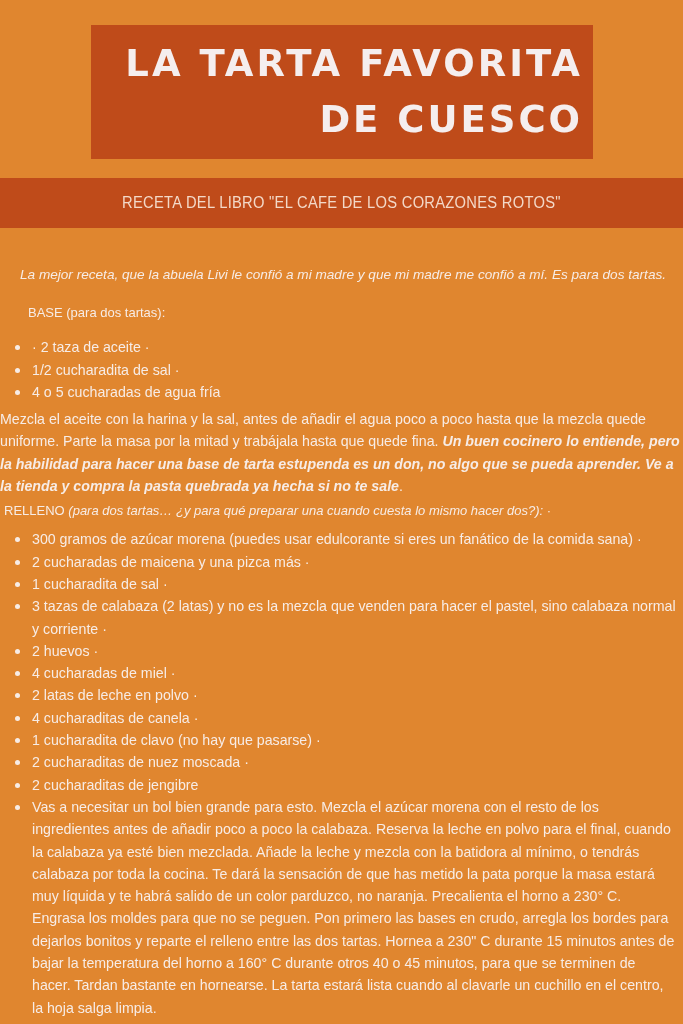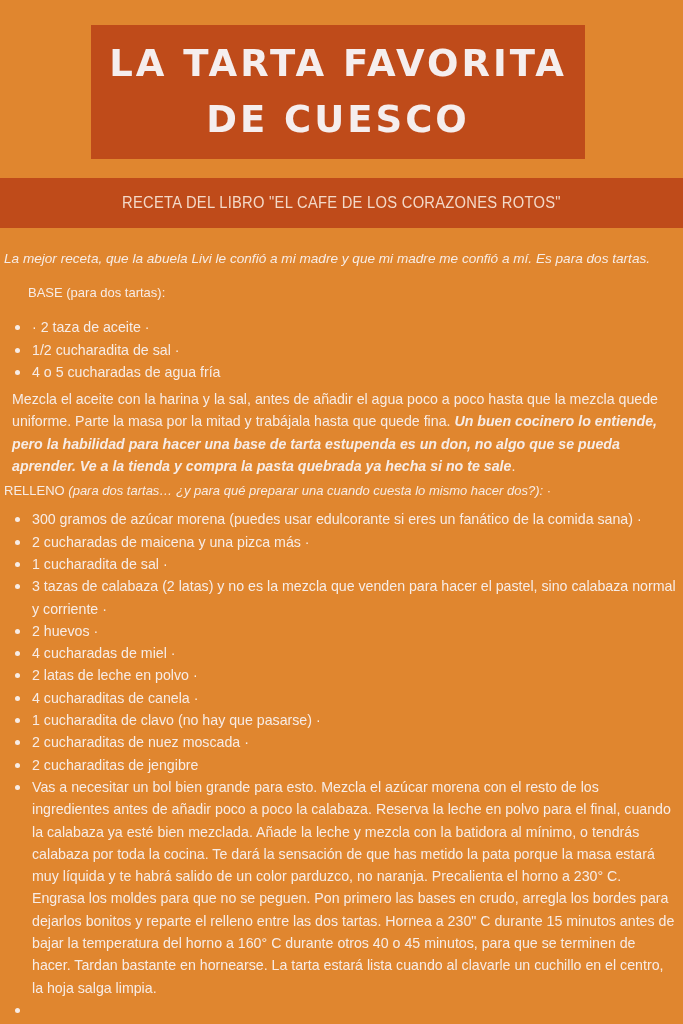--- a/index.html
+++ b/index.html
@@ -7,21 +7,22 @@
     width: 683px; height: 1024px; overflow: hidden;
     background: #e0862f;
     font-family: "Liberation Sans Narrow", "Liberation Sans", sans-serif;
     color: #f7ece6;
     position: relative;
   }
   .title-box {
     position: absolute; left: 91px; top: 25px; width: 494px; height: 134px;
     background: #bf4b1a;
     display: flex; align-items: center; justify-content: center;
-    text-align: center;
+    text-align: right;
+    padding-left: 8px;
   }
   .title-text {
     font-family: "DejaVu Sans", sans-serif;
     font-weight: bold;
     font-size: 37px;
     line-height: 56px;
     letter-spacing: 3px;
     color: #f5eeee;
     text-transform: uppercase;
     margin: 0;
@@ -33,29 +34,29 @@
     display: flex; align-items: center; justify-content: center;
   }
   .band-text {
     font-size: 16px; letter-spacing: 0.3px; color: #f3d9c8;
     transform: scaleX(0.92);
   }
   .content {
     position: absolute; left: 0; top: 248px; width: 683px;
     font-size: 14.2px; line-height: 22.3px;
   }
-  .intro { font-style: italic; padding-left: 4px; margin: 0; white-space: nowrap; font-size: 13.6px; }
+  .intro { font-style: italic; padding-left: 4px; margin: 16px; white-space: nowrap; font-size: 13.6px; }
   .heading { font-size: 13px; line-height: 22px; margin: 12px; padding-left: 16px; }
   ul { margin: 5px; padding-left: 27px; list-style: none; }
   li { position: relative; }
   li::before {
     content: ""; position: absolute; left: -17px; top: 9px;
     width: 5px; height: 5px; border-radius: 50%; background: #f7ece6;
   }
-  .para { margin: 0; padding-left: 12px; }
+  .para { margin: 0; padding-left: 0; }
   .para b { font-style: italic; font-weight: bold; }
   .relleno { font-size: 13px; line-height: 24px; margin: 2px 0 2px 0; padding-left: 4px; }
   .relleno .it { font-style: italic; }
   .long { }
 </style>
 </head>
 <body>
 
 <div class="title-box">
   <h1 class="title-text">La Tarta Favorita de Cuesco</h1>

